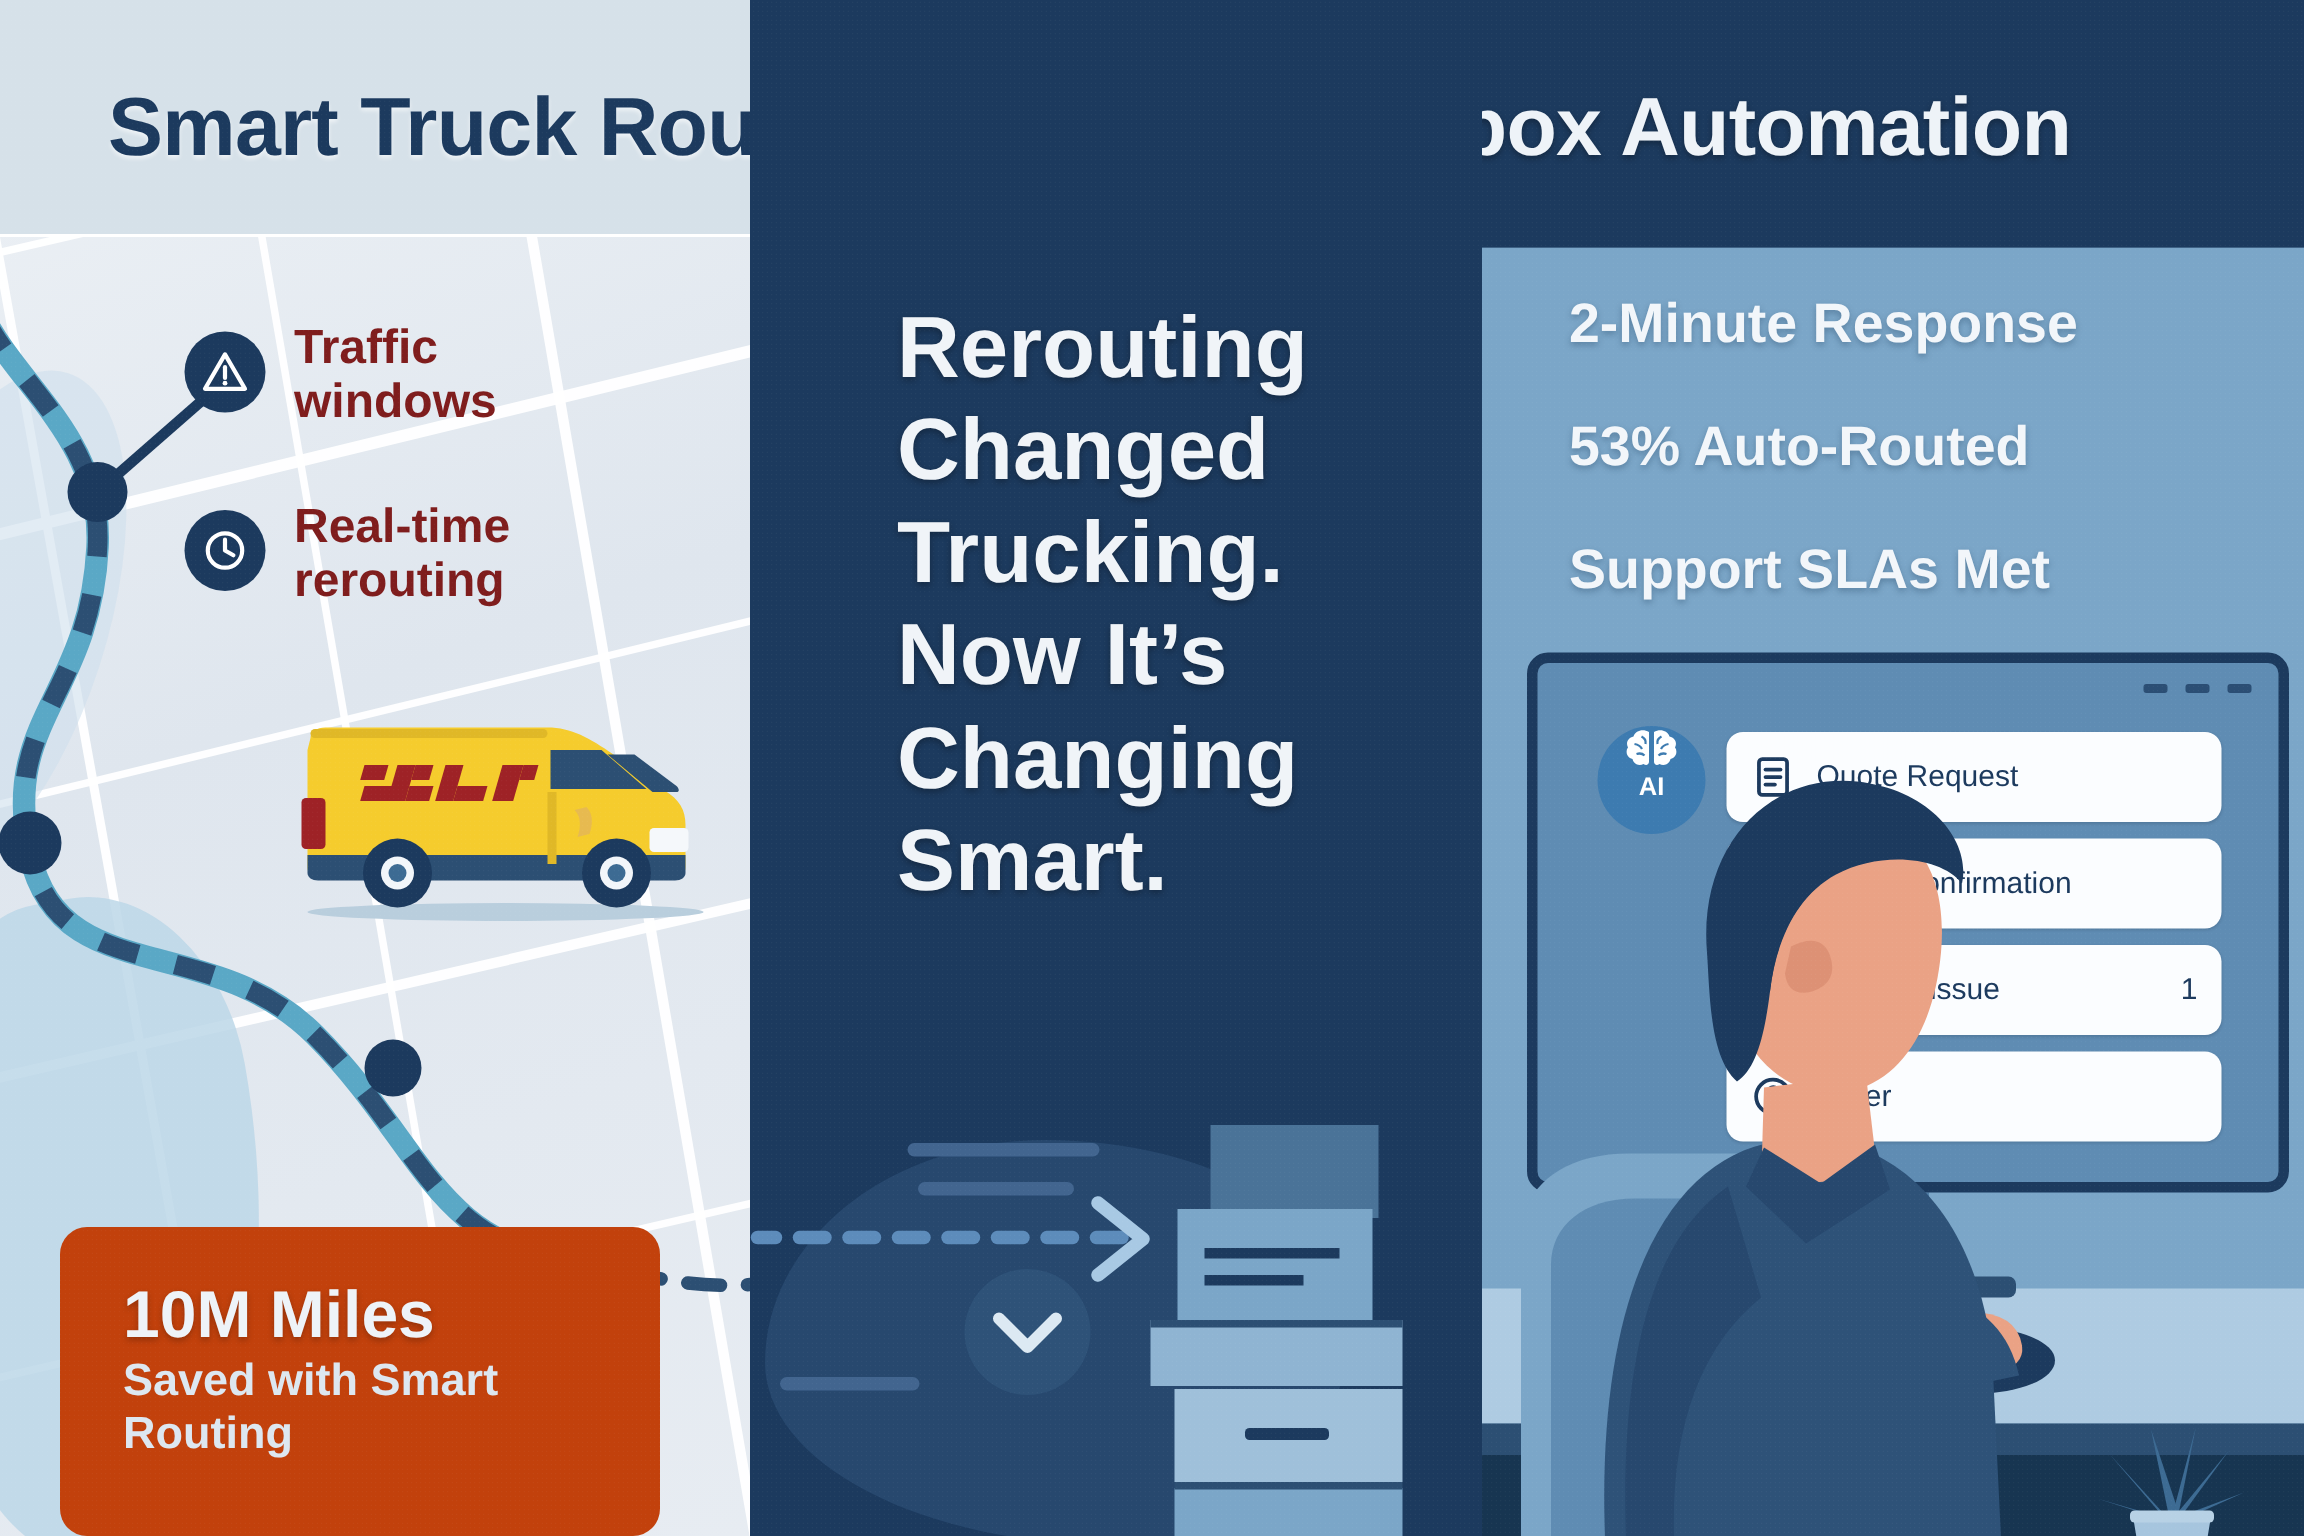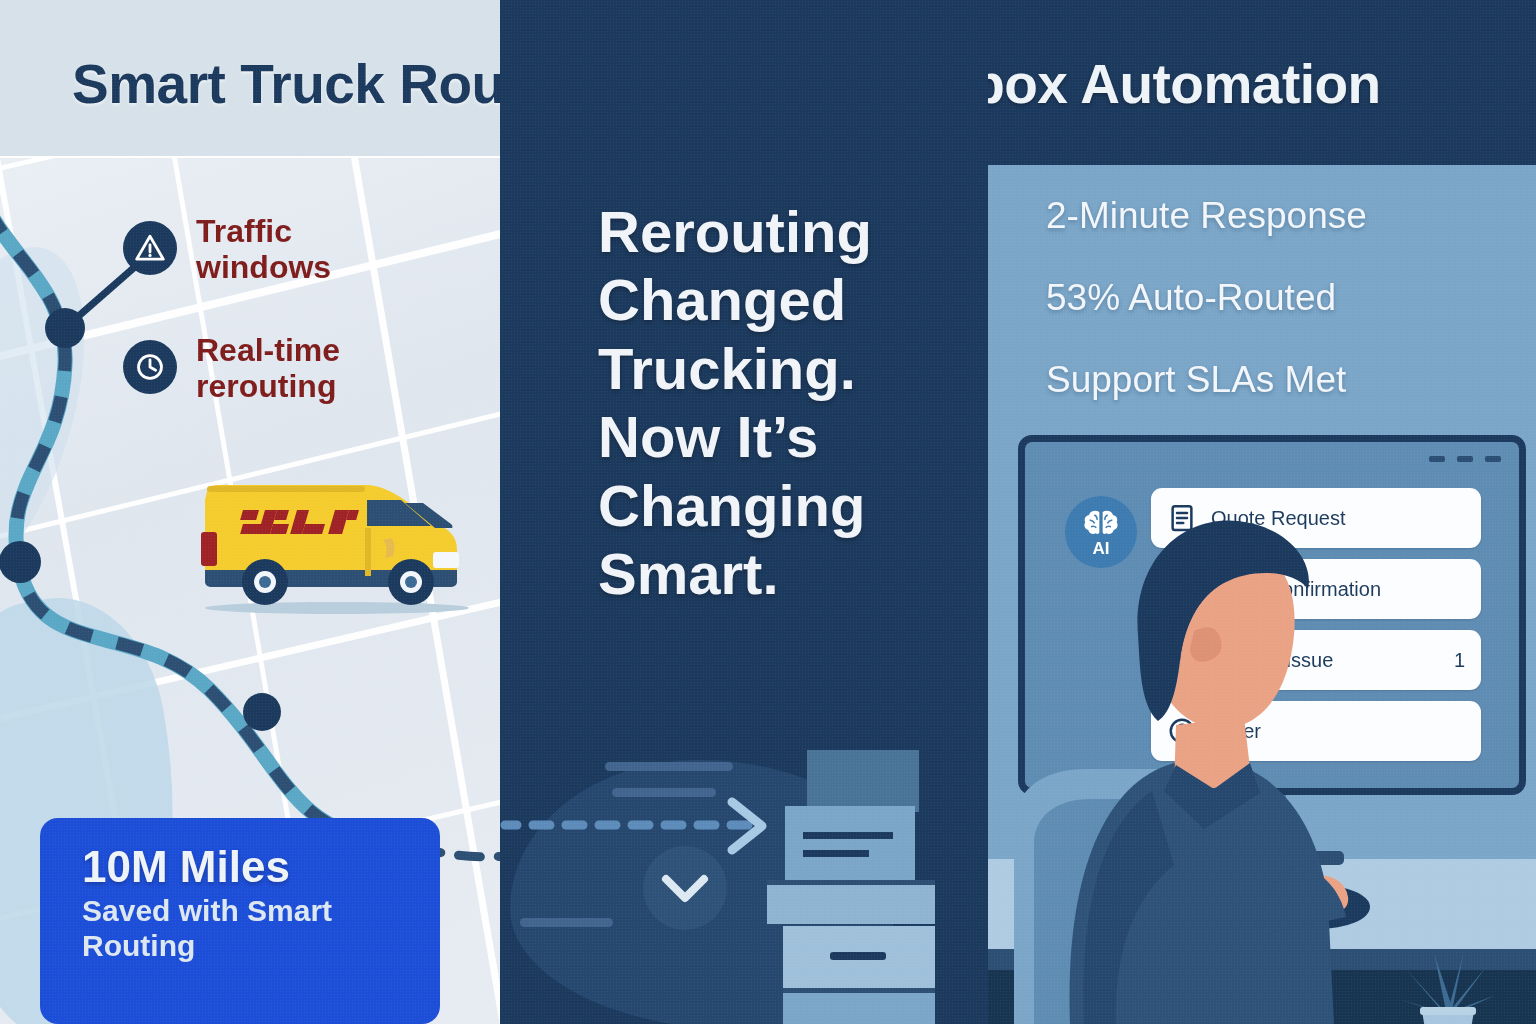--- a/index.html
+++ b/index.html
@@ -29,21 +29,21 @@
 
   .pin{position:absolute;width:54px;height:54px;border-radius:50%;
     background:#1c3a5e;display:flex;align-items:center;justify-content:center;z-index:5;}
   .pin svg{width:32px;height:32px;}
   .pin-label{position:absolute;font-size:32px;font-weight:600;color:#7f1d1d;
     line-height:1.12;z-index:5;white-space:pre-line;}
 
   .van{position:absolute;left:195px;top:470px;width:280px;height:150px;z-index:4;}
 
   .stat-card{position:absolute;left:40px;top:818px;width:400px;height:206px;
-    background:#1d4ed8;border-radius:18px;z-index:7;padding:26px 0 0 42px;box-sizing:border-box;}
+    background:#c2410c;border-radius:18px;z-index:7;padding:36px 0 0 42px;box-sizing:border-box;}
   .stat-num{font-size:44px;font-weight:700;color:#eef3f8;line-height:1.05;
     text-shadow:0 2px 4px rgba(0,0,0,.25);}
   .stat-sub{font-size:30px;font-weight:600;color:#dde7f0;line-height:1.15;margin-top:4px;
     width:330px;}
 
   
   .center-panel{position:absolute;left:500px;top:0;width:488px;height:1024px;
     background:#1c3a5e;overflow:hidden;}
   .center-head{position:absolute;left:98px;top:198px;width:330px;z-index:5;}
   .center-head .ln{font-size:58px;font-weight:700;color:#f0f4f8;line-height:1.18;
@@ -59,30 +59,30 @@
   .right-head h1{margin:0;position:absolute;left:-110px;top:52px;width:548px;text-align:center;
     font-size:55px;font-weight:700;color:#eef3f8;letter-spacing:-.5px;
     text-shadow:0 2px 4px rgba(0,0,0,.3);white-space:nowrap;}
   .office{position:absolute;left:0;top:165px;width:548px;height:859px;background:#7ba6c8;}
   .office-wall{position:absolute;inset:0;background:#7ba6c8;}
   .desk{position:absolute;left:0;top:694px;width:548px;height:90px;background:#aecbe2;}
   .desk-edge{position:absolute;left:0;top:784px;width:548px;height:30px;background:#2c4f73;}
   .desk-under{position:absolute;left:0;top:805px;width:548px;height:219px;background:#173551;}
 
   .stats{position:absolute;left:58px;top:32px;z-index:6;}
-  .stat-line{font-size:37px;font-weight:400;color:#f2f6fa;line-height:1;margin-bottom:45px;
+  .stat-line{font-size:37px;font-weight:700;color:#f2f6fa;line-height:1;margin-bottom:45px;
     text-shadow:0 2px 4px rgba(30,60,90,.35);white-space:nowrap;}
 
   .monitor{position:absolute;left:30px;top:270px;width:508px;height:360px;
     background:#5f8cb3;border:7px solid #1c3a5e;border-radius:14px;box-sizing:border-box;z-index:4;}
   .mon-dots{position:absolute;right:18px;top:14px;display:flex;gap:12px;}
   .mon-dots i{display:block;width:16px;height:6px;border-radius:2px;background:#2b4e74;}
   .screen{position:absolute;left:18px;top:36px;width:470px;height:306px;}
-  .ai-badge{position:absolute;left:22px;top:18px;width:72px;height:72px;border-radius:50%;
-    background:#3d7bb0;display:flex;align-items:center;justify-content:center;flex-direction:column;z-index:3;}
+  .ai-badge{position:absolute;left:22px;top:6px;width:72px;height:72px;border-radius:50%;
+    background:#3d7bb0;display:flex;align-items:center;flex-direction:column;z-index:3;}
   .maillist{position:absolute;left:108px;top:10px;width:330px;}
   .mailrow{height:60px;background:#fbfdff;border-radius:11px;margin-bottom:11px;
     display:flex;align-items:center;padding:16px 16px;box-sizing:border-box;
     box-shadow:0 1px 2px rgba(20,40,60,.18);}
   .mailrow .mi{width:30px;height:30px;flex:0 0 30px;margin-right:14px;}
   .mailrow .mt{font-size:20px;color:#1c3a5e;font-weight:500;white-space:nowrap;}
   .mailrow .mc{margin-left:auto;font-size:20px;color:#1c3a5e;}
   .monitor-neck{position:absolute;left:240px;top:630px;width:58px;height:58px;background:#4e7da6;z-index:3;}
   .monitor-base{position:absolute;left:186px;top:686px;width:170px;height:14px;
     background:#2c4f73;border-radius:5px;z-index:5;}

